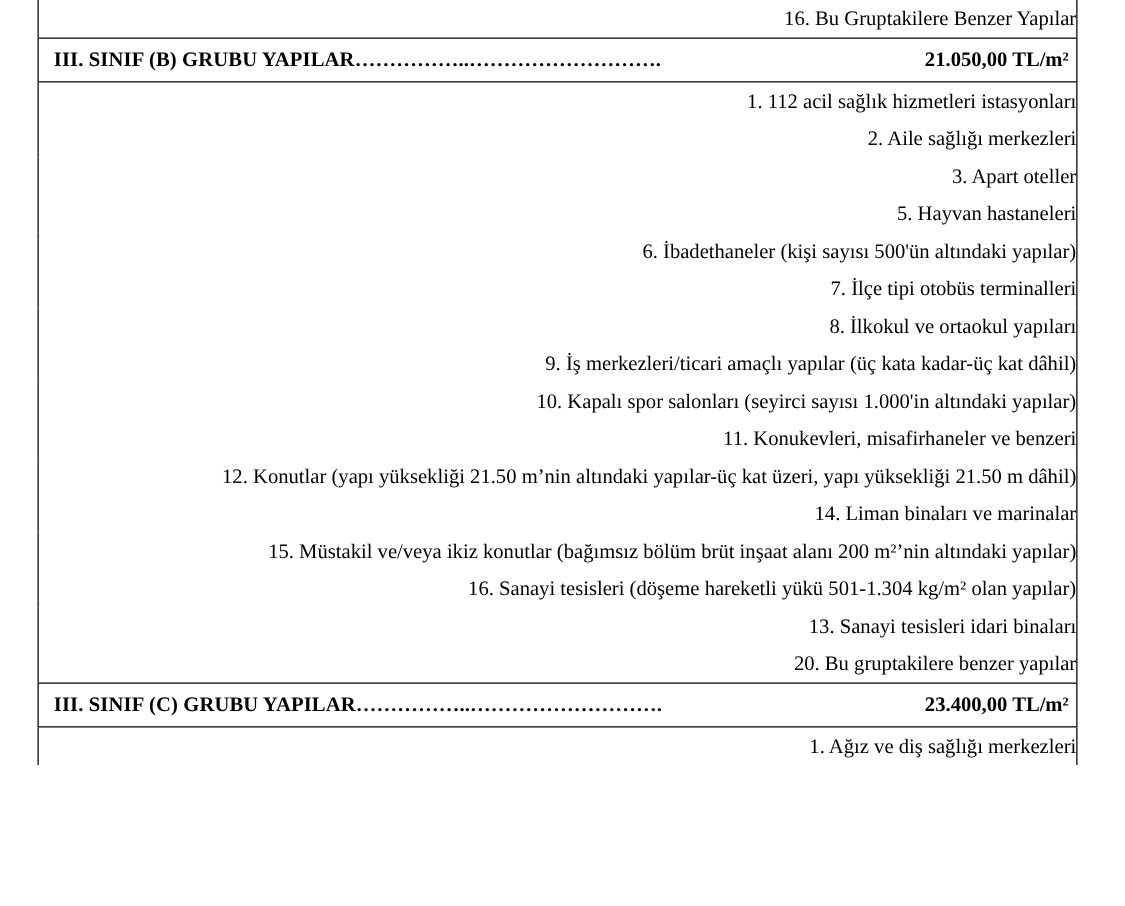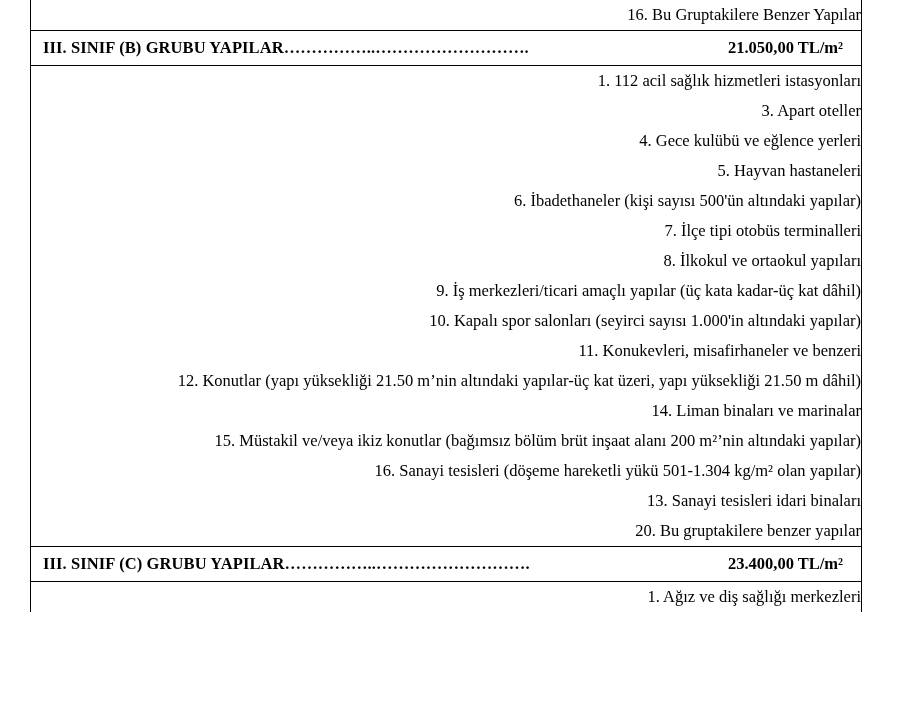--- a/index.html
+++ b/index.html
@@ -40,21 +40,21 @@
   .header-row {
     height: 36px;
     line-height: 36px;
     border-top: 1.5px solid #000;
     border-bottom: 1.5px solid #000;
     border-left: 1.5px solid #000;
     border-right: 1.5px solid #000;
     font-weight: bold;
     font-size: 16.5px;
     padding-left: 12px;
-    padding-right: 16px;
+    padding-right: 4px;
     display: flex;
     justify-content: space-between;
     align-items: center;
     white-space: nowrap;
     overflow: hidden;
   }
   .header-title {
     font-weight: bold;
     letter-spacing: 0.1px;
   }
@@ -77,22 +77,22 @@
 <div class="page">
 
   <div class="row item-row top-clip">16. Bu Gruptakilere Benzer Yapılar</div>
 
   <div class="row header-row">
     <span class="header-title">III. SINIF (B) GRUBU YAPILAR……………..……………………….</span>
     <span class="header-price">21.050,00 TL/m²</span>
   </div>
 
   <div class="row item-row">1. 112 acil sağlık hizmetleri istasyonları</div>
+  <div class="row item-row">2. Aile sağlığı merkezleri</div>
   <div class="row item-row">3. Apart oteller</div>
-  <div class="row item-row">4. Gece kulübü ve eğlence yerleri</div>
   <div class="row item-row">5. Hayvan hastaneleri</div>
   <div class="row item-row">6. İbadethaneler (kişi sayısı 500'ün altındaki yapılar)</div>
   <div class="row item-row">7. İlçe tipi otobüs terminalleri</div>
   <div class="row item-row">8. İlkokul ve ortaokul yapıları</div>
   <div class="row item-row">9. İş merkezleri/ticari amaçlı yapılar (üç kata kadar-üç kat dâhil)</div>
   <div class="row item-row">10. Kapalı spor salonları (seyirci sayısı 1.000'in altındaki yapılar)</div>
   <div class="row item-row">11. Konukevleri, misafirhaneler ve benzeri</div>
   <div class="row item-row">12. Konutlar (yapı yüksekliği 21.50 m’nin altındaki yapılar-üç kat üzeri, yapı yüksekliği 21.50 m dâhil)</div>
   <div class="row item-row">14. Liman binaları ve marinalar</div>
   <div class="row item-row">15. Müstakil ve/veya ikiz konutlar (bağımsız bölüm brüt inşaat alanı 200 m²’nin altındaki yapılar)</div>

